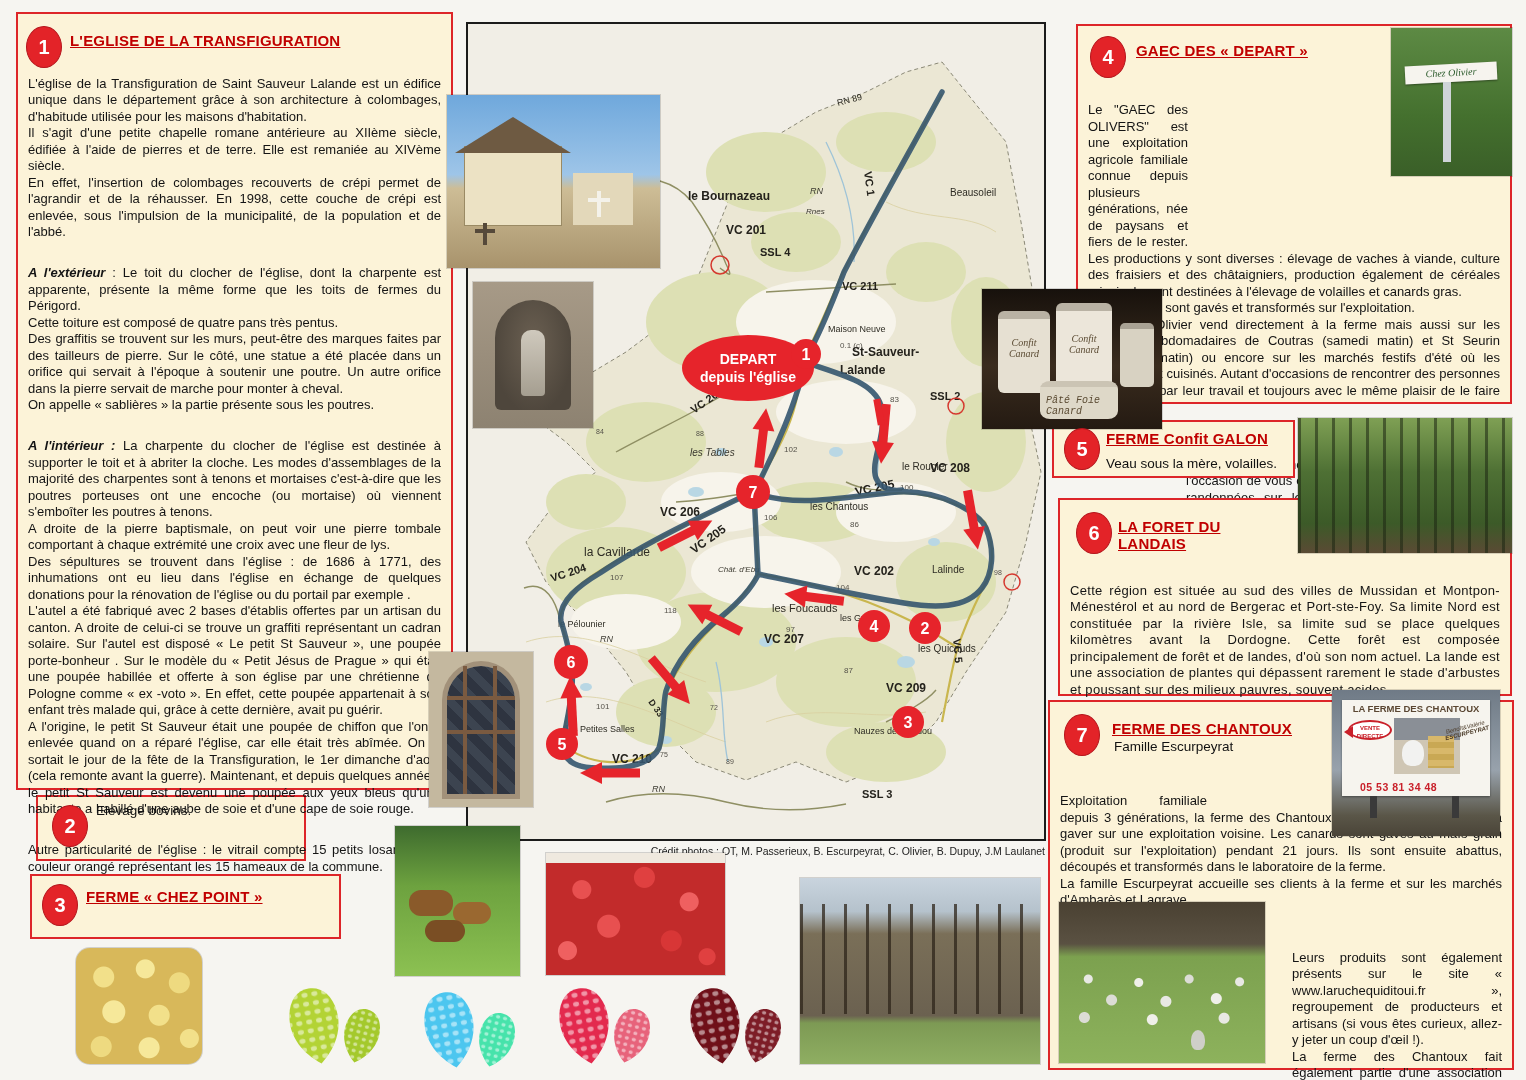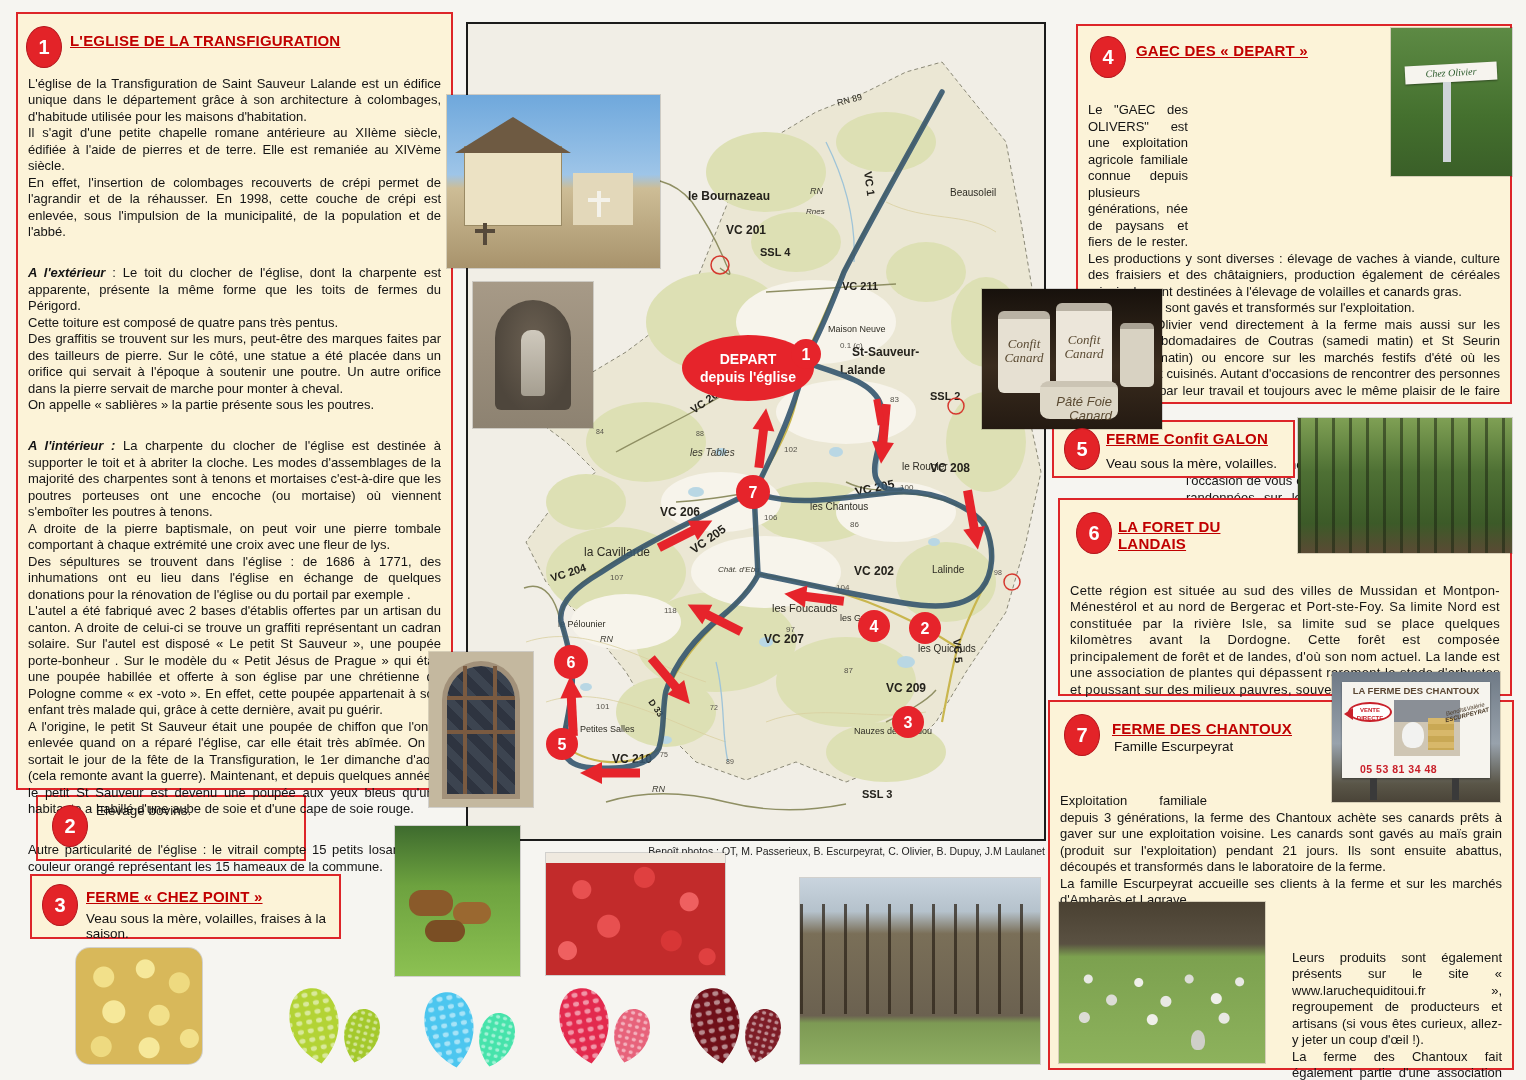--- a/index.html
+++ b/index.html
@@ -18,21 +18,21 @@
   #map-wrap{position:absolute;left:466px;top:22px;width:580px;height:819px;}
   #map-title{position:absolute;left:556px;top:27px;width:396px;height:49px;background:#ea2127;color:#fff;font-weight:bold;font-size:21px;display:flex;align-items:center;justify-content:center;z-index:8;}
   #credit{position:absolute;left:620px;top:845px;width:425px;text-align:right;font-size:10.5px;color:#222;z-index:3;}
   .ml{fill:#2e2c24;font-family:"Liberation Sans",sans-serif;}
   .mlb{font-weight:bold;fill:#24221c;}
   .mli{font-style:italic;fill:#3a382f;}
   .mls{fill:#55524a;}
   .pine{position:absolute;}
   
   .sign-white{position:absolute;background:#f6f4ee;box-shadow:0 1px 2px rgba(0,0,0,.4);}
-  .tinytxt{position:absolute;font-size:13px;line-height:1.1;}
+  .tinytxt{position:absolute;font-size:10px;line-height:1.1;}
 </style>
 </head>
 <body>
 
 <div id="page">
 
   <svg width="0" height="0" style="position:absolute">
     <defs>
       <path id="cone" d="M0,38 C-17,25 -26,7 -24,-11 C-22,-29 -12,-38 0,-38 C12,-38 22,-29 24,-11 C26,7 17,25 0,38 Z"></path>
       <pattern id="pc-dots" width="10" height="9" patternUnits="userSpaceOnUse">
@@ -248,21 +248,21 @@
           </g>
         <g>
             <circle cx="287" cy="470" r="17" fill="#e6242b"></circle>
             <text x="287" y="476" text-anchor="middle" fill="#fff">7</text>
           </g>
       </g>
       <rect x="1" y="1" width="578" height="817" fill="none" stroke="#1b1b1b" stroke-width="2"></rect>
     </svg>
   </div>
 
-  <div id="credit">Benoît photos : OT, M. Passerieux, B. Escurpeyrat, C. Olivier, B. Dupuy, J.M Laulanet</div>
+  <div id="credit">Crédit photos : OT, M. Passerieux, B. Escurpeyrat, C. Olivier, B. Dupuy, J.M Laulanet</div>
 
   <div class="box" style="left:16px;top:12px;width:437px;height:778px;z-index:2">
     <div class="badge" style="left:8px;top:12px">1</div>
     <div class="hdr" style="margin:18px 12px 6px 52px">L'EGLISE DE LA TRANSFIGURATION</div>
     <div class="txt" style="margin:10px 10px 0 10px">
       <p>L'église de la Transfiguration de Saint Sauveur Lalande est un édifice unique dans le département grâce à son architecture à colombages, d'habitude utilisée pour les maisons d'habitation.
 Il s'agit d'une petite chapelle romane antérieure au XIIème siècle, édifiée à l'aide de pierres et de terre. Elle est remaniée au XIVème siècle.
 En effet, l'insertion de colombages recouverts de crépi permet de l'agrandir et de la réhausser. En 1998, cette couche de crépi est enlevée, sous l'impulsion de la municipalité, de la population et de l'abbé.</p>
       <p><span class="lead">A l'extérieur</span><span> : Le toit du clocher de l'église, dont la charpente est apparente, présente la même forme que les toits de fermes du Périgord.
 Cette toiture est composé de quatre pans très pentus.
@@ -277,21 +277,20 @@
     </div>
   </div>
 
   <div class="box" style="left:36px;top:795px;width:270px;height:66px">
     <div class="badge" style="left:14px;top:8px">2</div>
     <div class="sub" style="margin:6px 8px 0 58px">Elevage bovins.</div>
   </div>
   <div class="box" style="left:30px;top:874px;width:311px;height:65px">
     <div class="badge" style="left:10px;top:8px">3</div>
     <div class="hdr" style="margin:12px 8px 4px 54px">FERME « CHEZ POINT »</div>
-    <div class="sub" style="margin:6px 8px 0 54px">Veau sous la mère, volailles, fraises à la saison.</div>
   </div>
 
   <div class="box" style="left:1076px;top:24px;width:436px;height:380px">
     <div class="badge" style="left:12px;top:10px">4</div>
     <div class="hdr" style="margin:16px 12px 6px 58px">GAEC DES « DEPART »</div>
     <div class="txt" style="margin:10px 10px 0 10px">
       <div class="flR" style="width:312px;height:152px;margin:-4px -8px 4px 8px"></div>
       <p>Le "GAEC des OLIVERS" est une exploitation agricole familiale connue depuis plusieurs générations, née de paysans et fiers de le rester. Les productions y sont diverses : élevage de vaches à viande, culture des fraisiers et des châtaigniers, production également de céréales principalement destinées à l'élevage de volailles et canards gras.
 Ces derniers sont gavés et transformés sur l'exploitation.
 La famille Olivier vend directement à la ferme mais aussi sur les marchés hebdomadaires de Coutras (samedi matin) et St Seurin (dimanche matin) ou encore sur les marchés festifs d'été où les produits sont cuisinés. Autant d'occasions de rencontrer des personnes intéressées par leur travail et toujours avec le même plaisir de le faire découvrir.</p>
@@ -378,30 +377,30 @@
   </div>
 
   <div class="photo" style="left:982px;top:289px;width:180px;height:140px;background:linear-gradient(180deg,#17110c 0%,#3a2c1e 55%,#241a12 100%);z-index:4">
     <div style="position:absolute;left:16px;top:22px;width:52px;height:82px;background:linear-gradient(180deg,#b9b2a4 0 8px,#e6e0d2 8px 100%);border-radius:6px">
       <div class="tinytxt" style="left:4px;top:26px;width:44px;color:#5a4a32;font-family:'Liberation Serif',serif;font-style:italic;text-align:center">Confit Canard</div>
     </div>
     <div style="position:absolute;left:74px;top:14px;width:56px;height:88px;background:linear-gradient(180deg,#b9b2a4 0 8px,#ece6da 8px 100%);border-radius:6px">
       <div class="tinytxt" style="left:4px;top:30px;width:48px;color:#5a4a32;font-family:'Liberation Serif',serif;font-style:italic;text-align:center">Confit Canard</div>
     </div>
     <div style="position:absolute;left:58px;top:92px;width:78px;height:38px;background:linear-gradient(180deg,#cbc4b4 0 6px,#ded8c8 6px 100%);border-radius:10px/8px">
-      <div class="tinytxt" style="left:6px;top:14px;width:66px;color:#5a4a32;font-family:Liberation Sans, sans-serif;font-style:italic;text-align:right">Pâté Foie Canard</div>
+      <div class="tinytxt" style="left:6px;top:14px;width:66px;color:#5a4a32;font-family:Liberation Mono, monospace;font-style:italic;text-align:left">Pâté Foie Canard</div>
     </div>
     <div style="position:absolute;left:138px;top:34px;width:34px;height:64px;background:linear-gradient(180deg,#a9a294 0 6px,#d8d2c2 6px 100%);border-radius:5px"></div>
   </div>
 
   <div class="photo" style="left:1298px;top:418px;width:214px;height:135px;background:linear-gradient(180deg,#7fa054 0%,#4e7034 40%,#3c5a28 78%,#5a4a34 100%);z-index:4">
     <div style="position:absolute;inset:0;background:repeating-linear-gradient(90deg,rgba(28,38,18,.55) 0 3px,transparent 3px 17px)"></div>
   </div>
 
-  <div class="photo" style="left:1332px;top:672px;width:168px;height:130px;background:linear-gradient(180deg,#6f7a86 0%,#98a2ac 55%,#5a5648 86%,#4a4438 100%);z-index:6">
+  <div class="photo" style="left:1332px;top:690px;width:168px;height:146px;background:linear-gradient(180deg,#6f7a86 0%,#98a2ac 55%,#5a5648 86%,#4a4438 100%);z-index:6">
     <div class="sign-white" style="left:10px;top:10px;width:148px;height:96px">
       <div style="position:absolute;left:0;top:3px;width:100%;text-align:center;font-size:9.5px;font-weight:bold;color:#5a4632">LA FERME DES CHANTOUX</div>
       <div style="position:absolute;left:6px;top:20px;width:44px;height:20px;background:#fff;border:2px solid #c9202a;border-radius:50%;color:#c9202a;font-size:6px;font-weight:bold;text-align:center;line-height:1.3;padding-top:3px;box-sizing:border-box">VENTE DIRECTE</div>
       <div style="position:absolute;left:2px;top:26px;width:0;height:0;border-top:6px solid transparent;border-bottom:6px solid transparent;border-right:9px solid #c9202a"></div>
       <div style="position:absolute;left:52px;top:18px;width:66px;height:56px;background:linear-gradient(180deg,#8a8f96 0 40%,#cfc6b4 40% 100%)">
         <div style="position:absolute;left:8px;top:22px;width:22px;height:26px;background:#f2f2f0;border-radius:50% 50% 40% 40%"></div>
         <div style="position:absolute;left:34px;top:18px;width:26px;height:32px;background:repeating-linear-gradient(180deg,#d8b86a 0 6px,#c9a854 6px 12px)"></div>
       </div>
       <div style="position:absolute;right:2px;top:24px;width:44px;font-size:6px;font-style:italic;color:#4a3a28;transform:rotate(-14deg);text-align:center"><span>Benoît&amp;Valérie</span><br><b>ESCURPEYRAT</b></div>
       <div style="position:absolute;left:18px;bottom:3px;width:130px;font-size:10.5px;font-weight:bold;color:#c9202a;letter-spacing:.5px">05 53 81 34 48</div>

